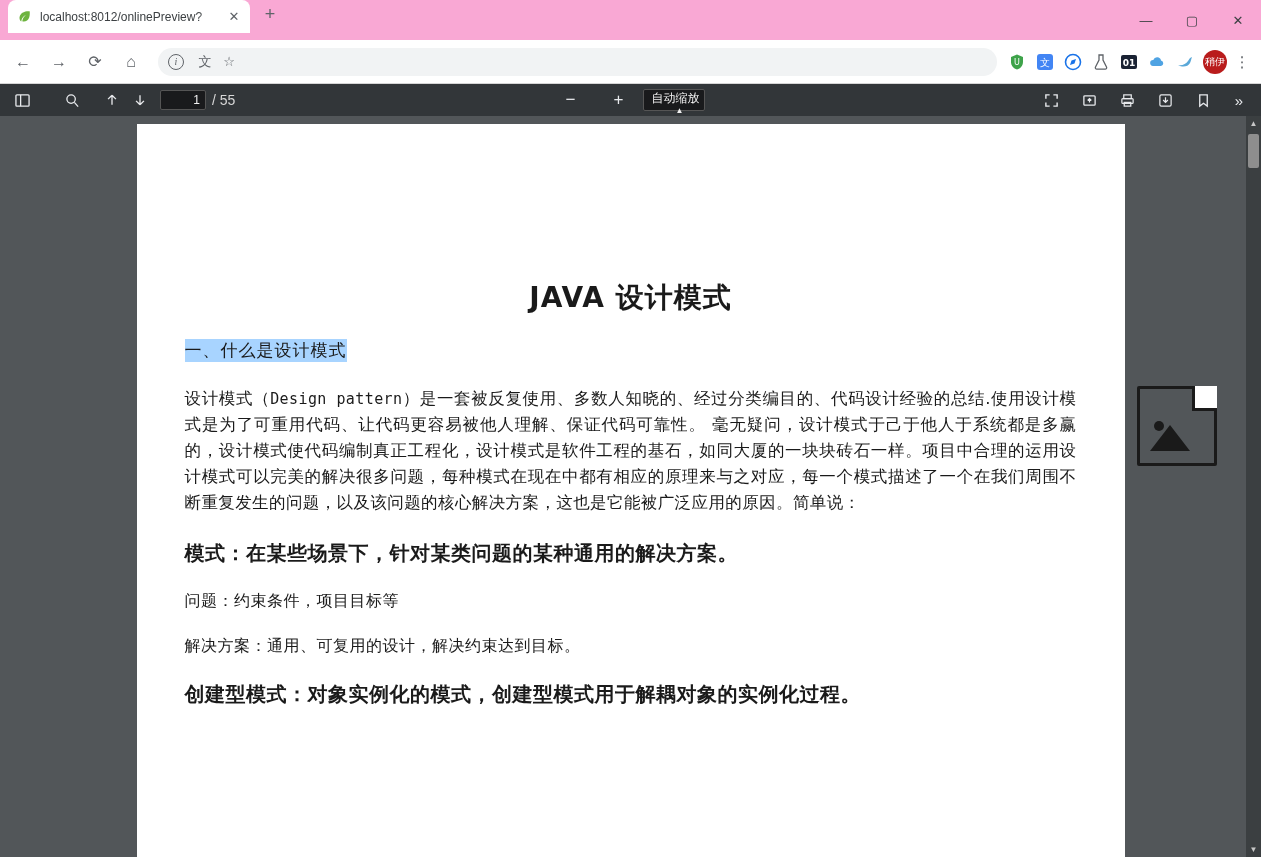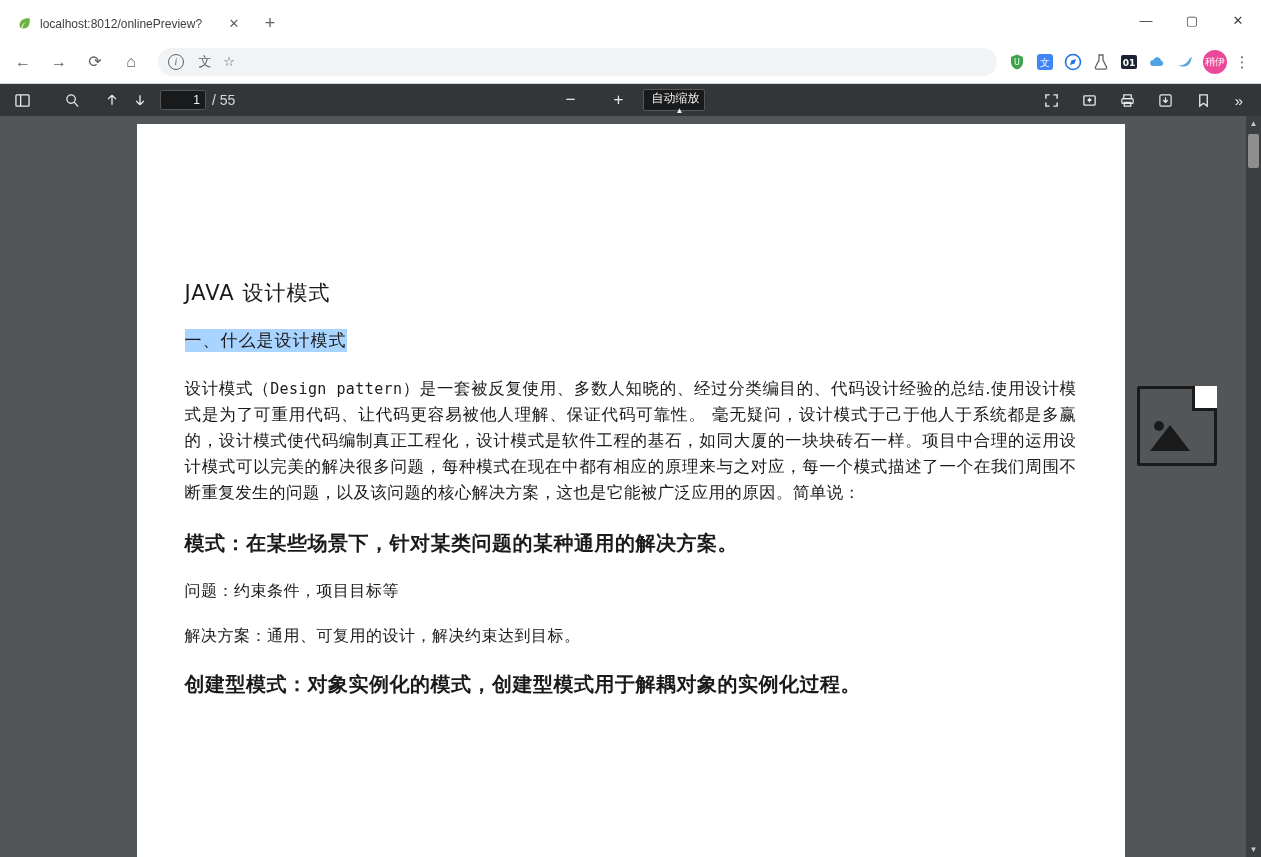--- a/index.html
+++ b/index.html
@@ -7,22 +7,22 @@
     width: 1261px; height: 857px;
     overflow: hidden;
     font-family: "Liberation Sans", sans-serif;
     background: #323639;
   }
 
   
   .browser { width: 1261px; height: 857px; display: flex; flex-direction: column; }
 
   .tabstrip {
-    height: 40px; background: #ffffff;
-    display: flex; align-items: flex-end; position: relative;
+    height: 40px; background: #f9a8d4;
+    display: flex; align-items: flex-start; position: relative;
   }
   .tab {
     margin-left: 8px;
     height: 33px; width: 242px;
     background: #fff;
     border-radius: 8px 8px 0 0;
     display: flex; align-items: center;
     padding: 0 8px;
     position: relative;
   }
@@ -92,21 +92,21 @@
     color: #5f6368; font-size: 13px; flex: 0 0 22px;
   }
   .ext-icons { display: flex; align-items: center; }
   .ext {
     width: 26px; height: 26px; margin: 0 1px;
     display: flex; align-items: center; justify-content: center;
     font-size: 12px; flex: 0 0 26px;
   }
   .avatar {
     width: 24px; height: 24px; border-radius: 50%;
-    background: #ec4899; color: #fff; font-size: 10px;
+    background: #b91c1c; color: #fff; font-size: 10px;
     display: flex; align-items: center; justify-content: center;
     margin: 0 4px;
   }
   .menu-dots {
     width: 22px; display: flex; align-items: center; justify-content: center;
     color: #5f6368; font-size: 15px;
   }
 
   
   .pdf-toolbar {
@@ -150,22 +150,22 @@
     display: flex; justify-content: center;
   }
   .page {
     width: 988px; background: #fff;
     margin-top: 8px;
     padding: 0 48px;
     position: relative;
     font-family: "DejaVu Sans", sans-serif;
   }
   .doc-title {
-    text-align: left; font-size: 21px; color: #1a1a1a;
-    margin-top: 155px; font-weight: 400; letter-spacing: 1px;
+    text-align: center; font-size: 28px; color: #1a1a1a;
+    margin-top: 155px; font-weight: 700; letter-spacing: 1px;
   }
   .heading {
     font-size: 17px; color: #1a1a1a;
     background: #a8d4ff;
     display: inline-block;
     margin-top: 22px; letter-spacing: 1px;
   }
   .body-para {
     font-size: 16.5px; color: #1a1a1a;
     line-height: 26px; margin-top: 24px;

